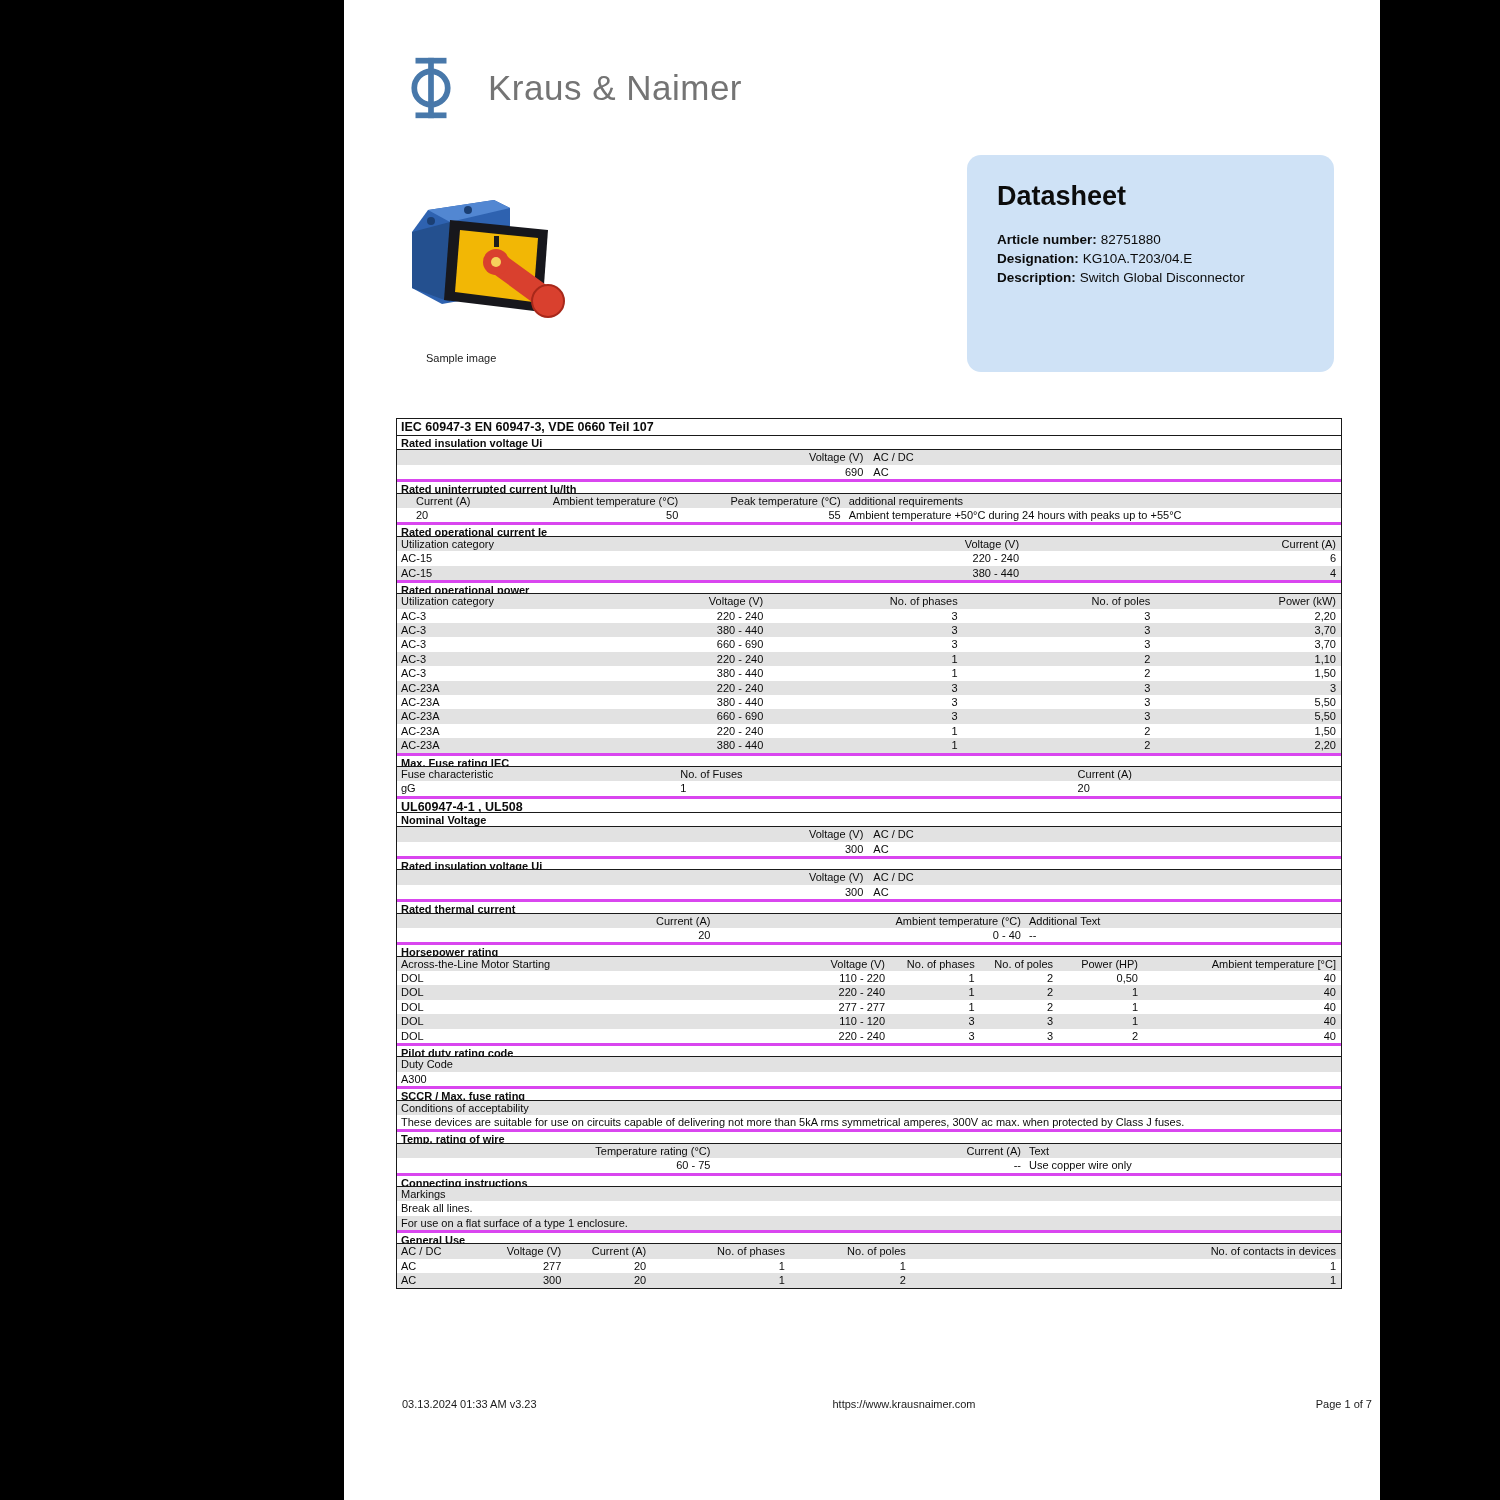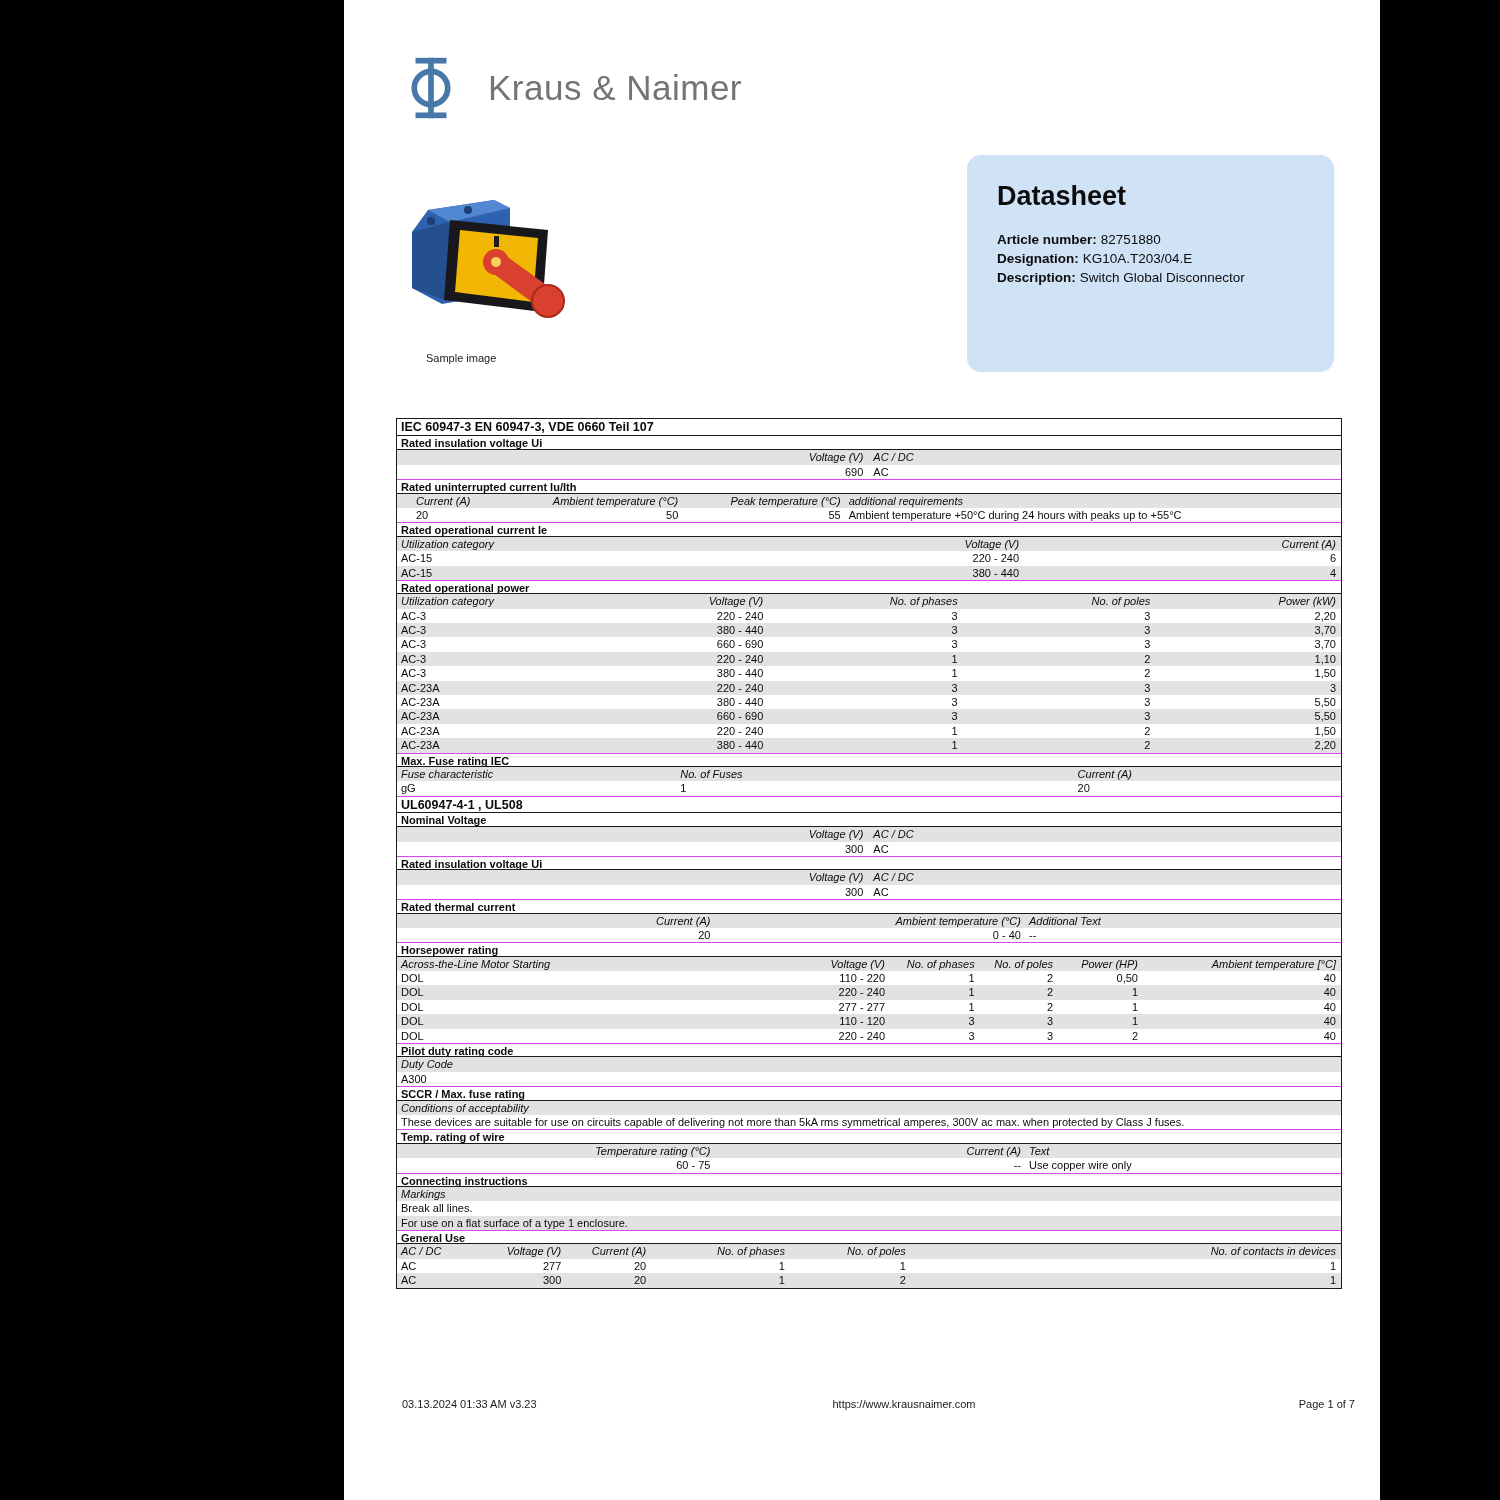--- a/index.html
+++ b/index.html
@@ -18,22 +18,22 @@
   .infobox{position:absolute;left:623px;top:155px;width:367px;height:217px;background:var(--info-box-bg,#cfe2f6);border-radius:14px;box-sizing:border-box;padding:26px 28px 0 30px;}
   .infobox-title{font-size:27px;font-weight:bold;color:#0c0c0c;margin-bottom:18px;}
   .field{font-size:13.5px;line-height:19px;color:#0c0c0c;}
   .fl{font-weight:bold;margin-right:4px;}
 
   
   .spec-table{position:absolute;left:52px;top:418px;width:944px;border:1px solid #1a1a1a;box-sizing:content-box;background:#fff;}
   .trow{position:relative;display:grid;height:14.4px;line-height:14.4px;font-size:11px;box-sizing:border-box;color:#0b0b0b;}
   .trow.title{height:17px;line-height:16px;font-weight:bold;font-size:12.5px;border-bottom:1px solid #1a1a1a;}
   .trow.sub{font-weight:bold;border-bottom:1px solid #1a1a1a;}
-  .trow.bt{border-top:1px solid #d946ef;}
-  .trow.hrow{font-style:italic;}
+  .trow.bt{border-top:3px solid #d946ef;}
+  .trow.hrow{}
   .trow.gray{background:var(--row-stripe-gray,#e2e2e2);}
   .cell{overflow:hidden;white-space:nowrap;}
 
   .L-full{grid-template-columns:1fr;}
   .L-full .c0{padding-left:4px;}
 
   .L-viac{grid-template-columns:49.4% 1fr;}
   .L-viac .c0{text-align:right;}
   .L-viac .c1{padding-left:10px;}
 
@@ -68,21 +68,21 @@
 
   .L-genuse{grid-template-columns:8% 9.4% 9% 14.7% 12.8% 1fr;}
   .L-genuse .c0{padding-left:4px;}
   .L-genuse .c1,.L-genuse .c2,.L-genuse .c3,.L-genuse .c4,.L-genuse .c5{text-align:right;}
   .L-genuse .c5{padding-right:5px;}
 
   
   .footer{position:absolute;left:0;right:0;top:1398px;height:20px;font-size:11px;color:#1a1a1a;}
   .f-left{position:absolute;left:58px;}
   .f-center{position:absolute;left:415px;width:290px;text-align:center;}
-  .f-right{position:absolute;right:25px;padding-left:32px;}
+  .f-right{position:absolute;right:8px;padding-left:32px;}
 </style>
 </head>
 <body>
 
 <div class="canvas">
   <div class="page">
 
     <div class="brand">
       <svg viewBox="0 0 76 84" width="62" height="72" aria-hidden="true">
         <g fill="none" style="stroke:var(--logo-blue,#4878aa)">

